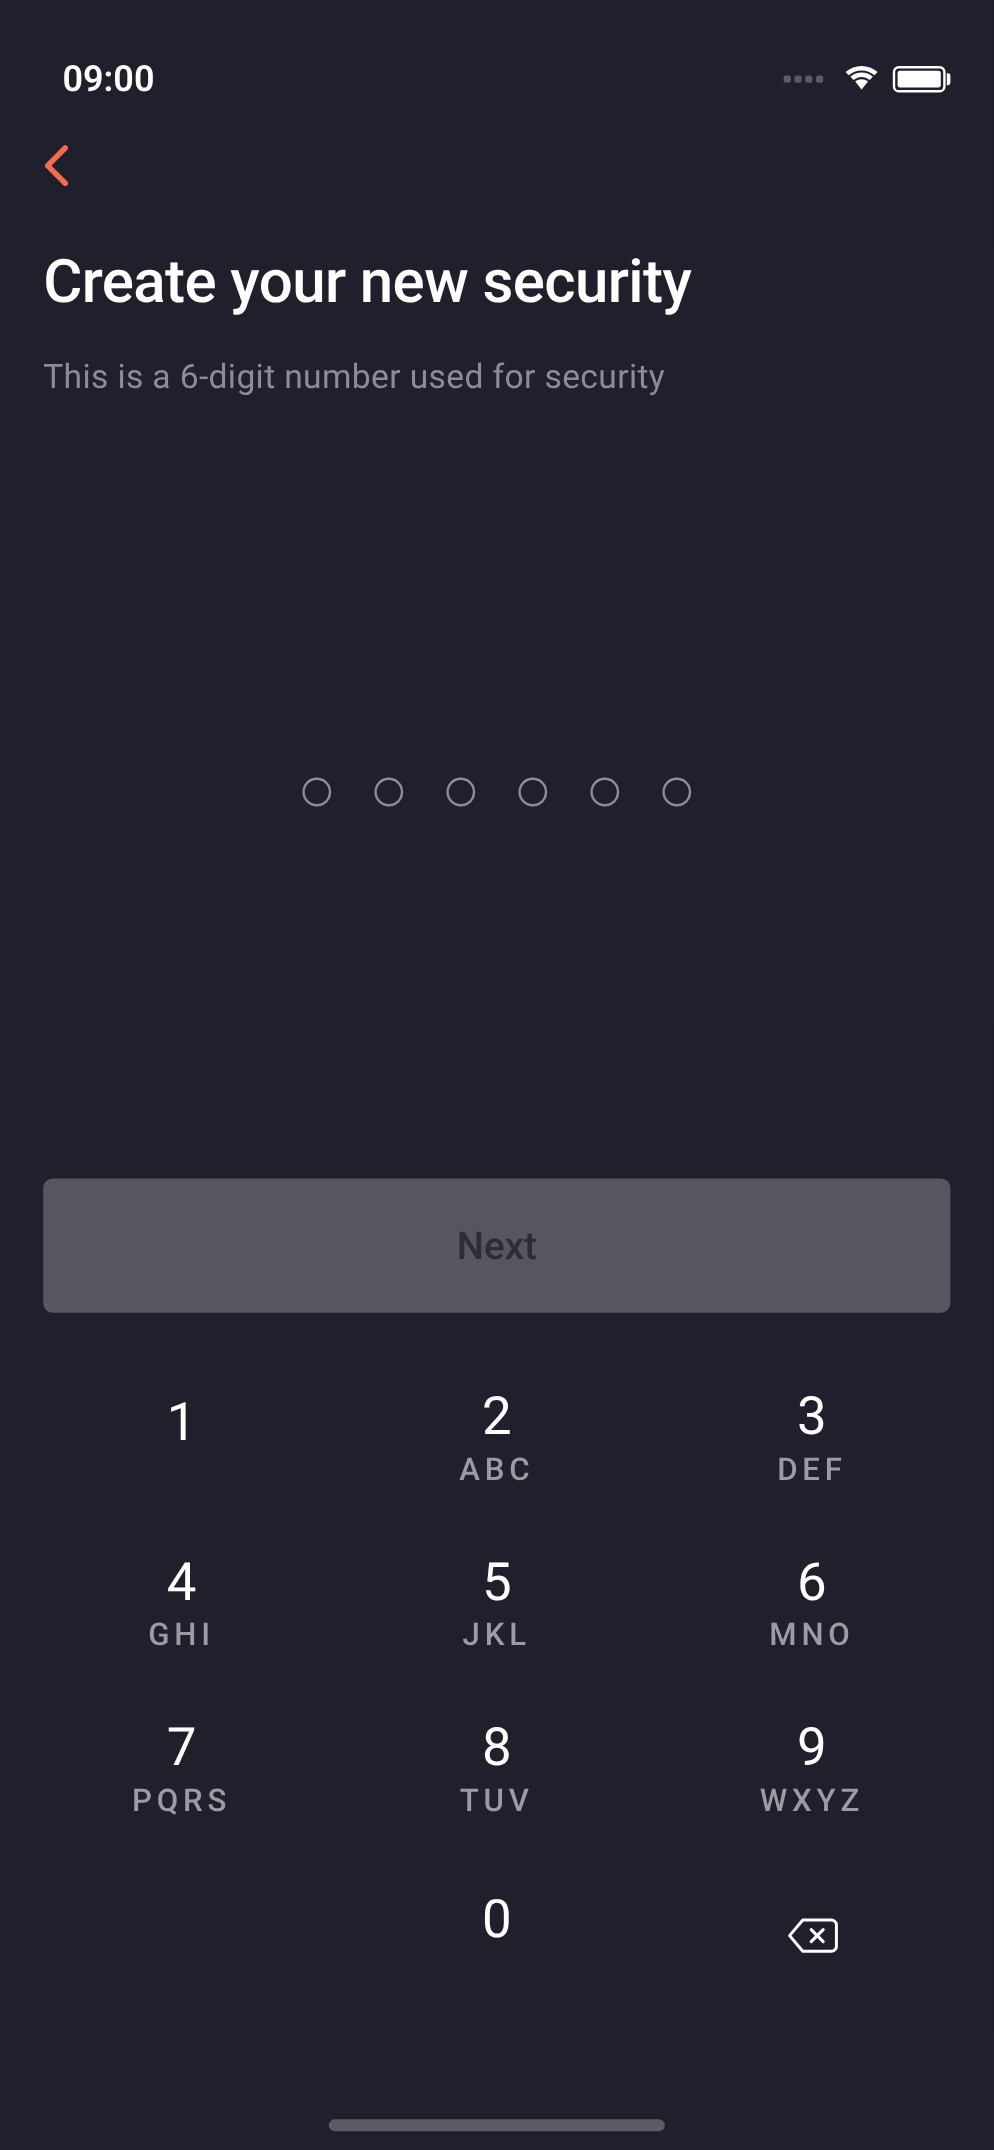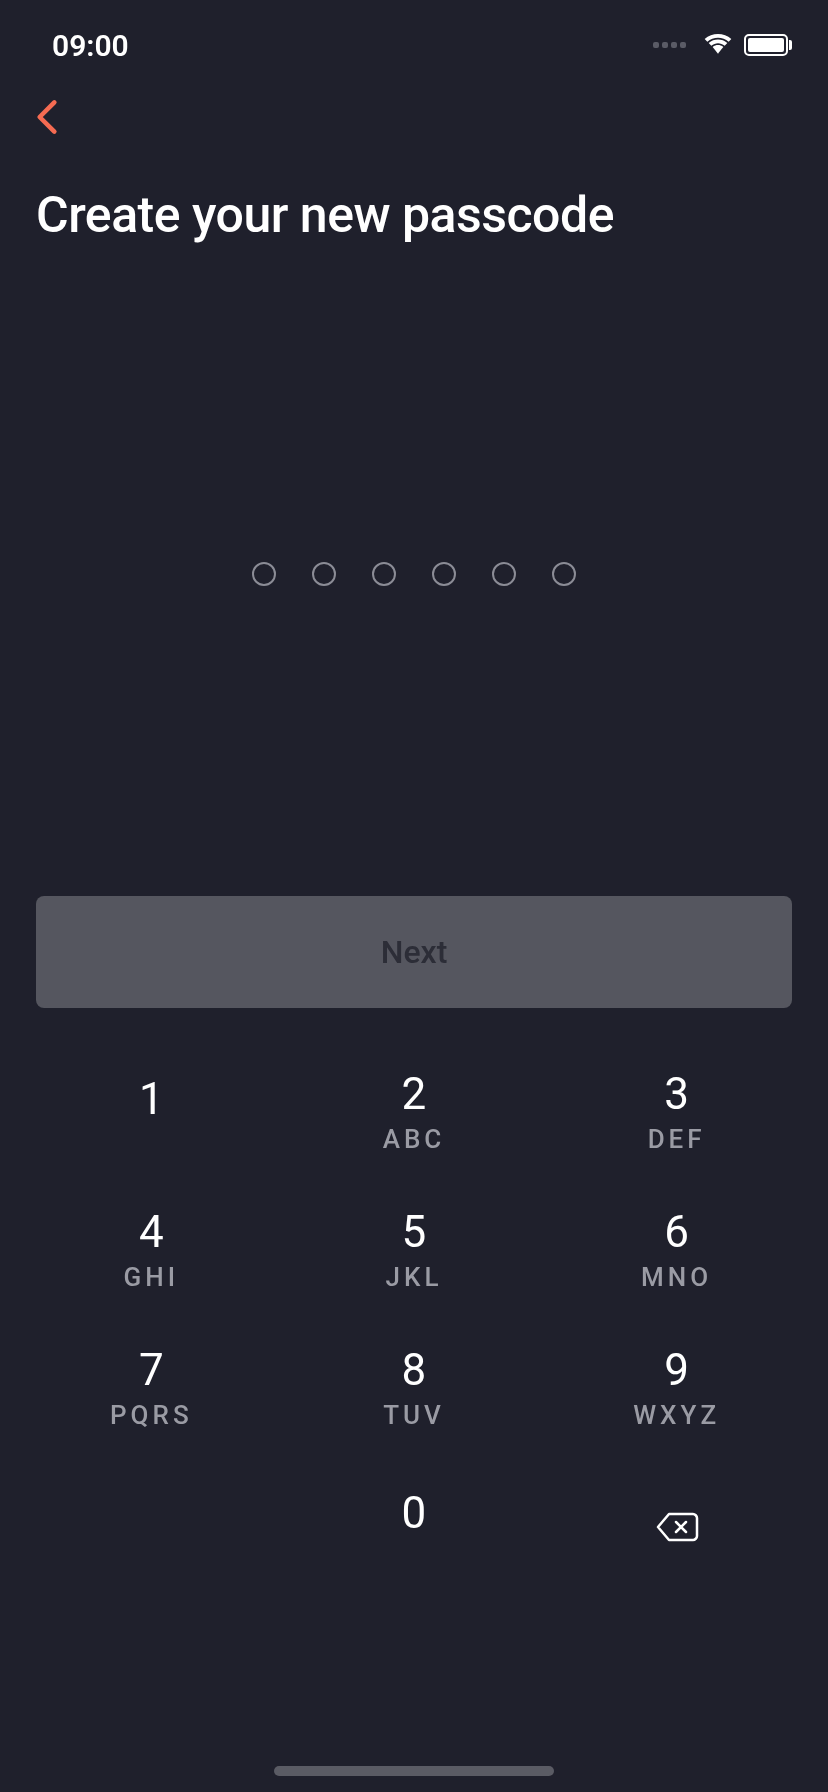--- a/index.html
+++ b/index.html
@@ -18,20 +18,21 @@
       position: relative;
     }
     
     
     .status-bar {
       display: flex;
       justify-content: space-between;
       align-items: center;
       padding: 20px 36px 0 52px;
       height: 70px;
+      margin-top: 21px;
     }
     
     .status-time {
       font-size: 30px;
       font-weight: 600;
     }
     
     .status-icons {
       display: flex;
       align-items: center;
@@ -246,21 +247,22 @@
   </div>
 </div>
 
 <div class="back-button">
   <svg viewBox="0 0 12 20">
     <path d="M10 2 L2 10 L10 18" stroke="#f56b52" stroke-width="2.5" fill="none" stroke-linecap="round" stroke-linejoin="round"></path>
   </svg>
 </div>
 
 <div class="header">
-  <h1 class="page-title">Create your new passcode</h1>
+  <h1 class="page-title">Create your new security</h1>
+  <p class="page-subtitle">This is a 6-digit number used for security</p>
 </div>
 
 <div class="passcode-dots">
   <div class="passcode-dot"></div>
   <div class="passcode-dot"></div>
   <div class="passcode-dot"></div>
   <div class="passcode-dot"></div>
   <div class="passcode-dot"></div>
   <div class="passcode-dot"></div>
 </div>

